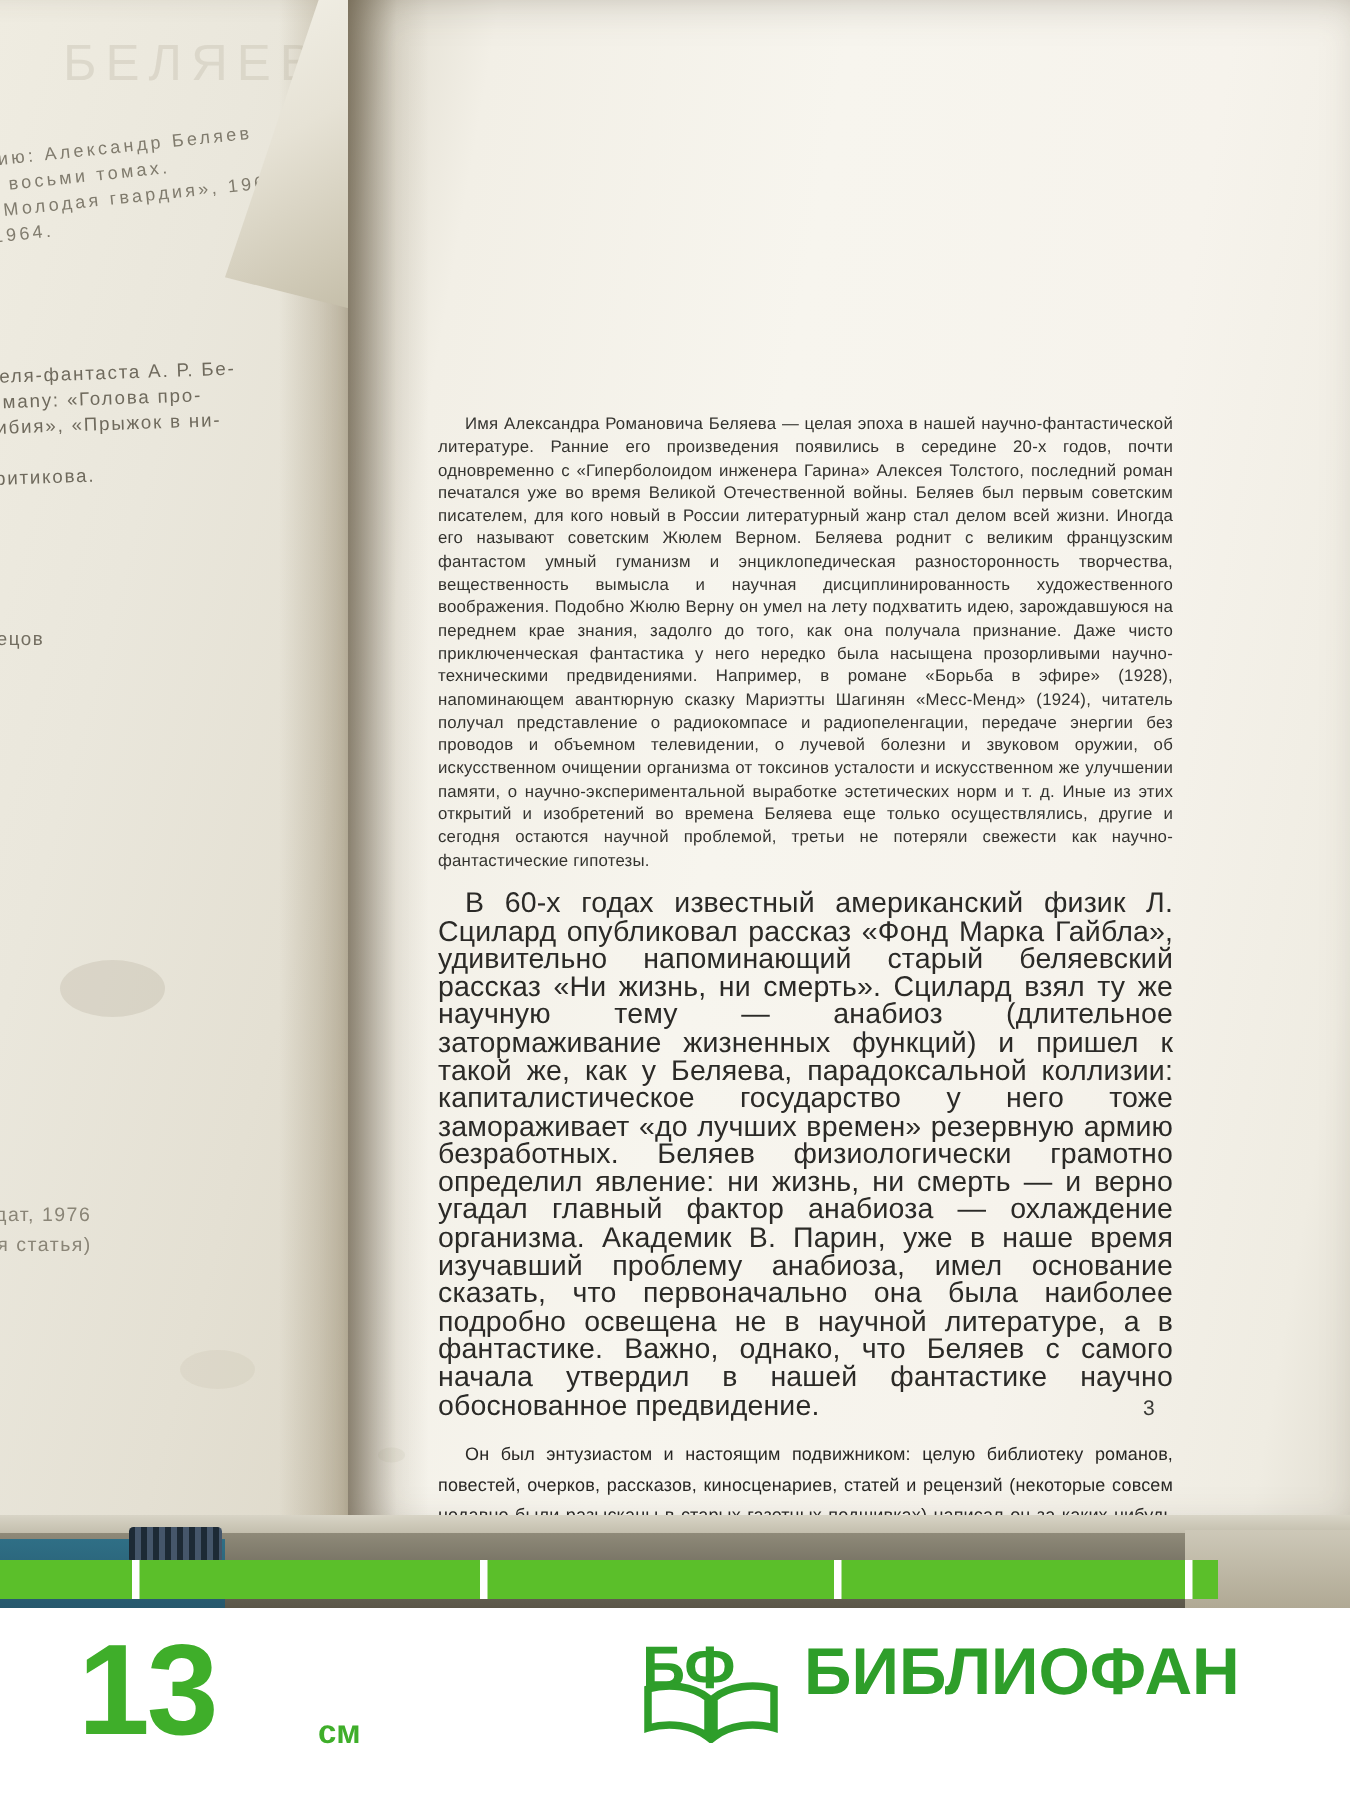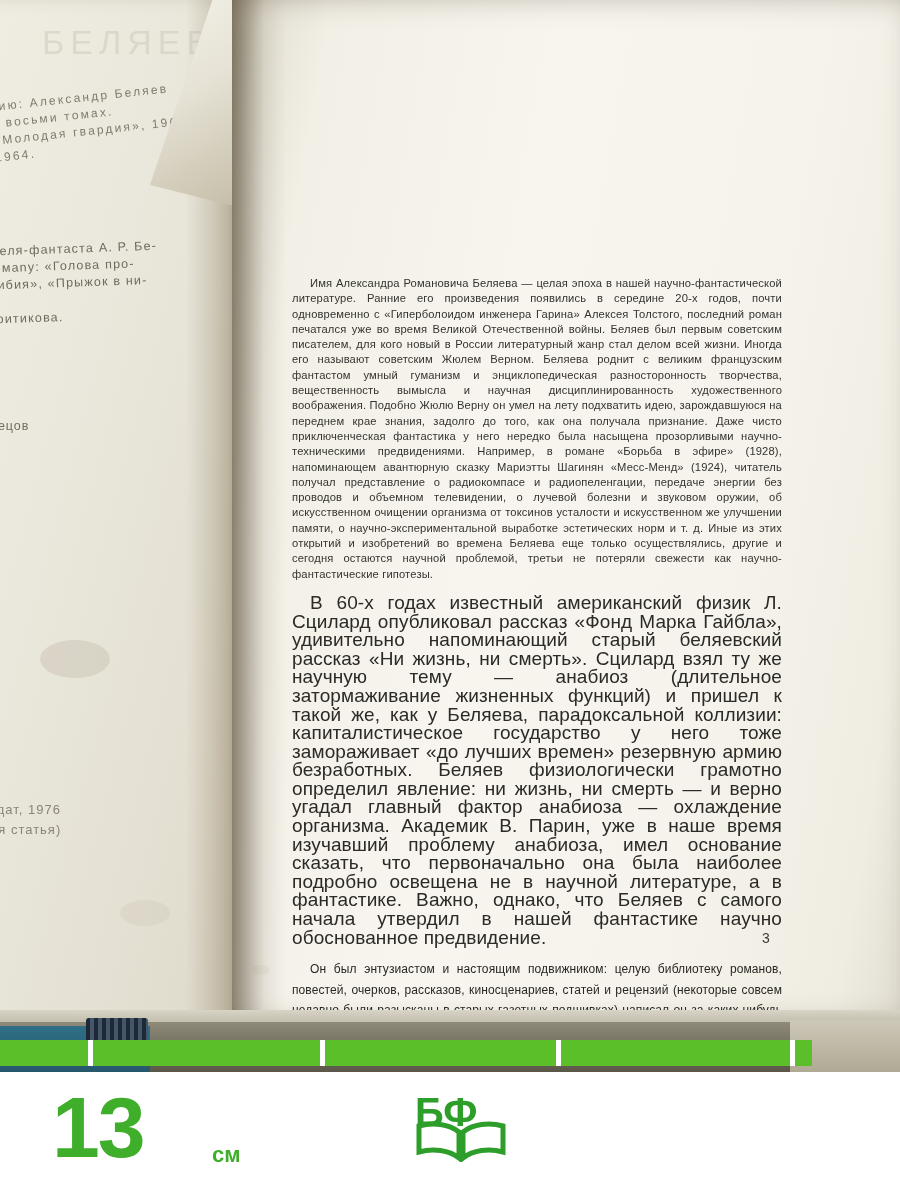--- a/index.html
+++ b/index.html
@@ -248,21 +248,21 @@
   .scale-unit {
     position: absolute;
     left: 212px;
     top: 1142px;
     font-size: 22px;
     font-weight: bold;
     color: #3fae2a;
   }
   .logo-wrap {
     position: absolute;
-    left: 415px;
+    left: 428px;
     top: 1090px;
     display: flex;
     align-items: flex-start;
     gap: 12px;
   }
   .logo-mark {
     position: relative;
     width: 96px;
     height: 76px;
     color: #2e9e2a;
@@ -345,14 +345,15 @@
   <div class="scale-unit">см</div>
 
   <div class="logo-wrap">
     <div class="logo-mark">
       <span>БФ</span>
       <svg class="book-icon" viewBox="0 0 92 42">
         <path d="M4 6 C18 2 34 4 44 12 L44 38 C34 30 18 28 4 32 Z" fill="none" stroke="#2e9e2a" stroke-width="5"></path>
         <path d="M88 6 C74 2 58 4 48 12 L48 38 C58 30 74 28 88 32 Z" fill="none" stroke="#2e9e2a" stroke-width="5"></path>
       </svg>
     </div>
+    <div class="logo-text">БИБЛИОФАН</div>
   </div>
 </div>
 
 </body></html>

